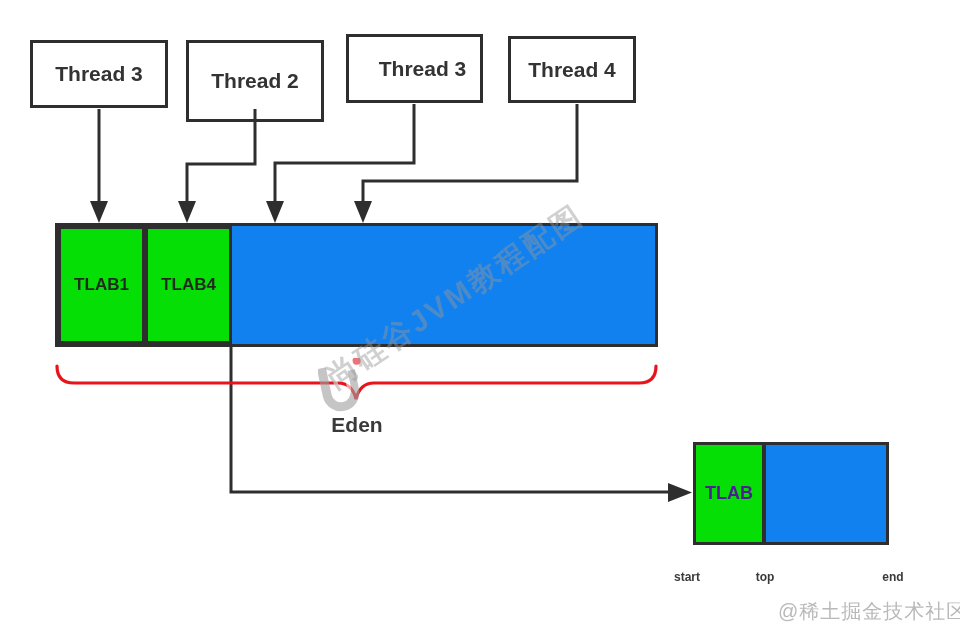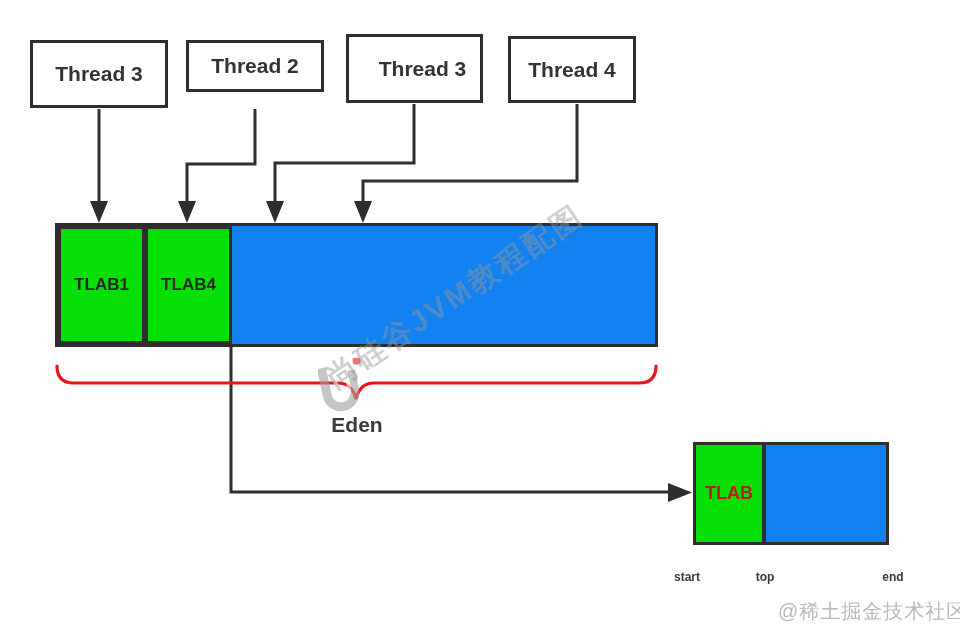--- a/index.html
+++ b/index.html
@@ -7,21 +7,21 @@
   .canvas {
     position:relative; width:960px; height:643px; background:#ffffff;
     font-family:"Liberation Sans","DejaVu Sans",sans-serif; overflow:hidden;
   }
   .thread-box {
     position:absolute; background:#ffffff; border:3px solid #2e2e2e;
     display:flex; align-items:center; justify-content:center;
     font-weight:bold; font-size:21px; color:#333333;
   }
   .thread-1 { left:30px;  top:40px; width:138px; height:68px; }
-  .thread-2 { left:186px; top:40px; width:138px; height:52px; }
+  .thread-2 { left:186px; top:40px; width:138px; height:82px; }
   .thread-3 { left:346px; top:34px; width:137px; height:69px;padding-left:16px; }
   .thread-4 { left:508px; top:36px; width:128px; height:67px; }
 
   .svg-overlay { position:absolute; left:0; top:0; width:960px; height:643px; pointer-events:none; }
 
   .eden-bar {
     position:absolute; left:55px; top:223px; width:603px; height:124px;
     background:#1181f0; border:3px solid #2e2e2e; display:flex;
   }
   .tlab-cell {
@@ -34,21 +34,21 @@
     font-weight:bold; font-size:21px; color:#3a3a3a;
   }
 
   .tlab-detail-box {
     position:absolute; left:693px; top:442px; width:196px; height:103px;
     background:#1181f0; border:3px solid #2e2e2e; display:flex;
   }
   .tlab-detail-cell {
     width:70px; height:100%; background:#06df06; border-right:4px solid #2e2e2e;
     display:flex; align-items:center; justify-content:center;
-    font-weight:bold; font-size:18px; color:#b91c1c;
+    font-weight:bold; font-size:18px; color:#4c1d95;
   }
   .pointer-label {
     position:absolute; top:570px; transform:translateX(-50%);
     font-weight:bold; font-size:12px; color:#3a3a3a;
   }
   .pointer-start { left:687px; }
   .pointer-top   { left:765px; }
   .pointer-end   { left:893px; }
 
   .watermark-diagonal {

